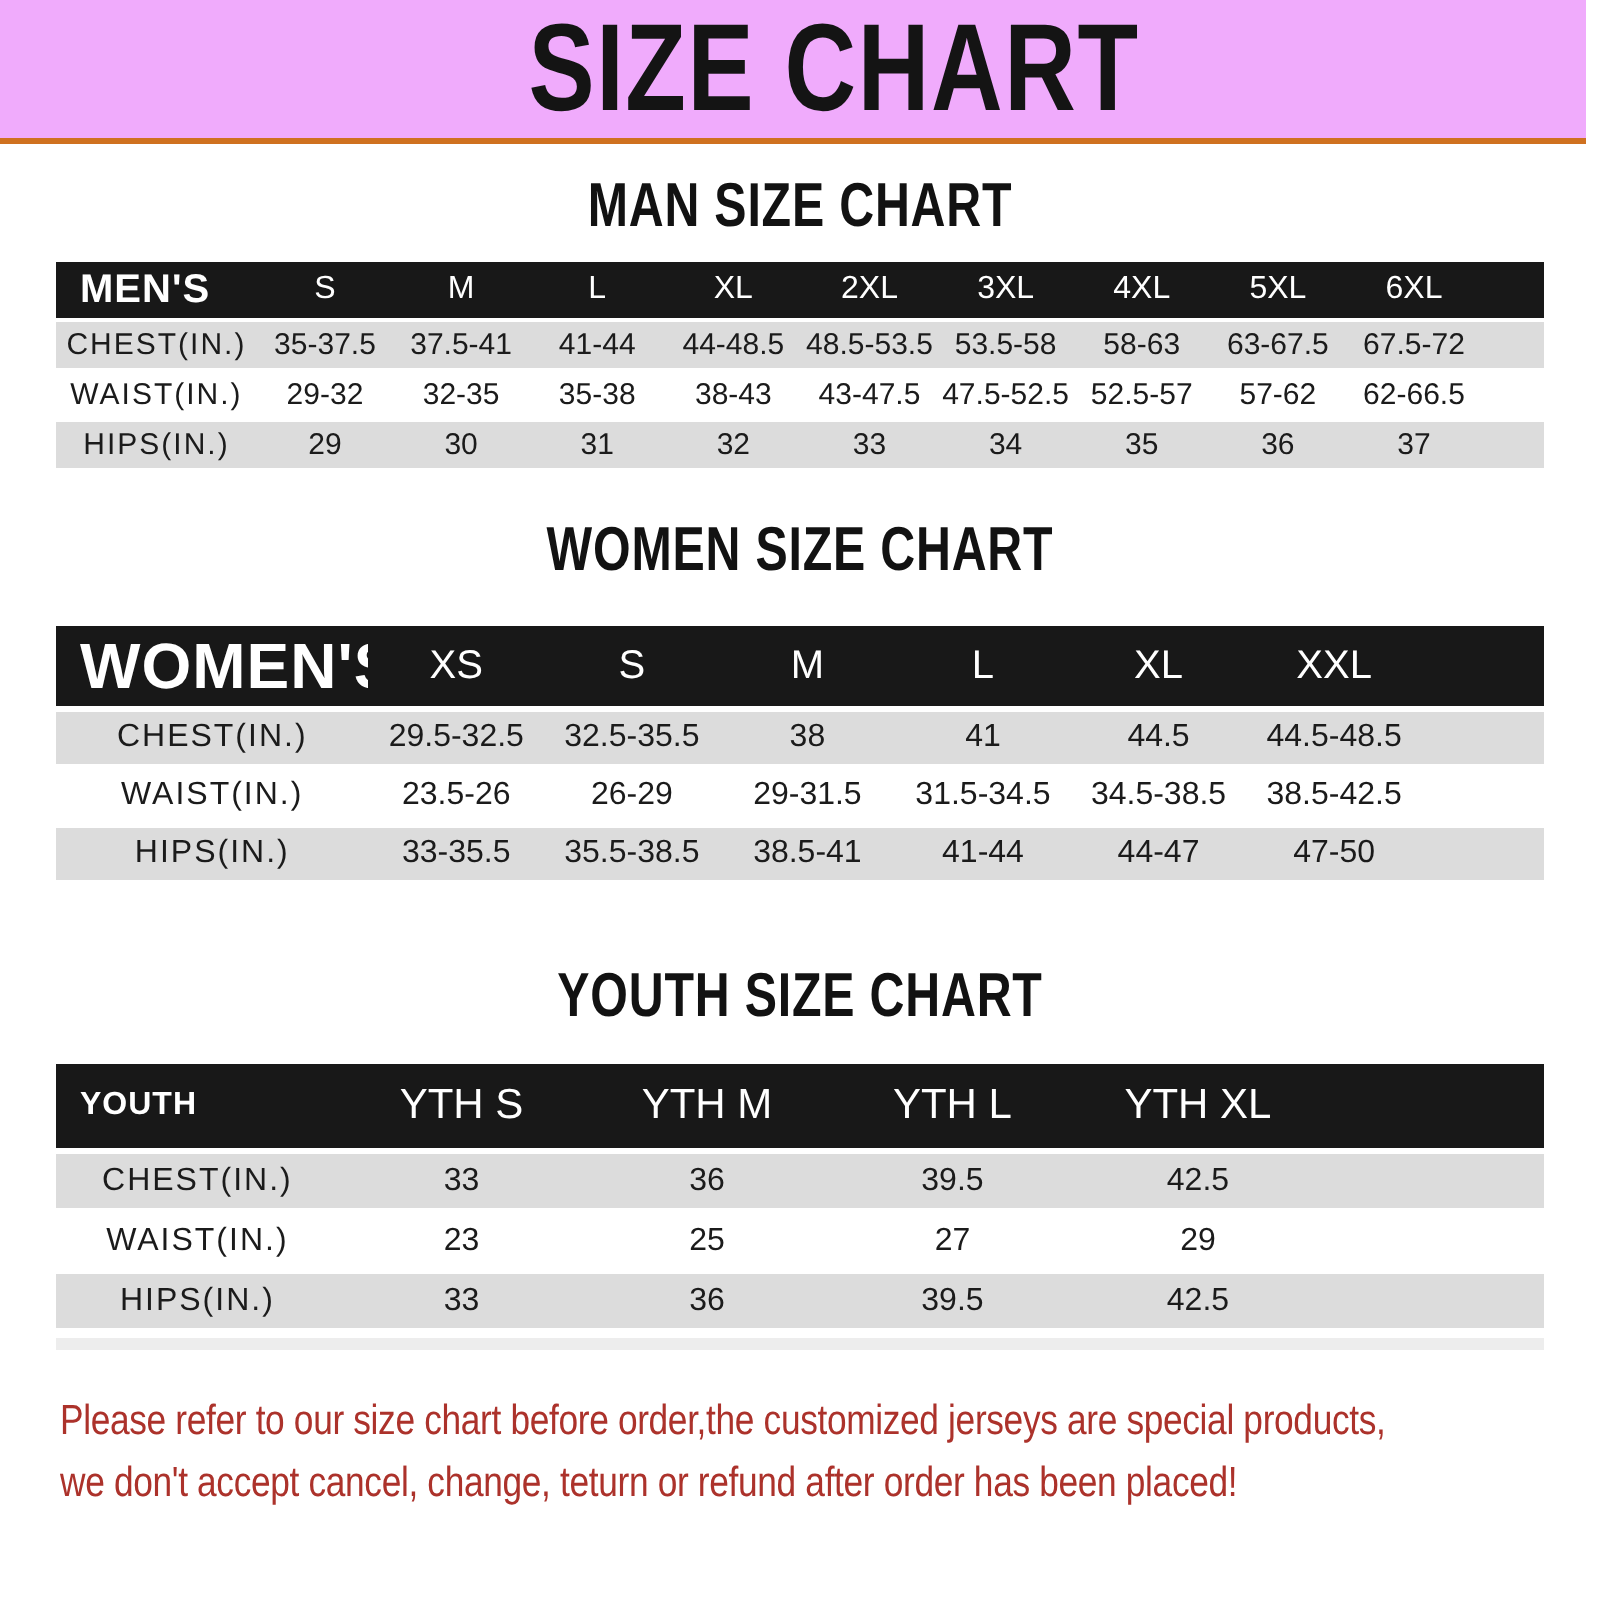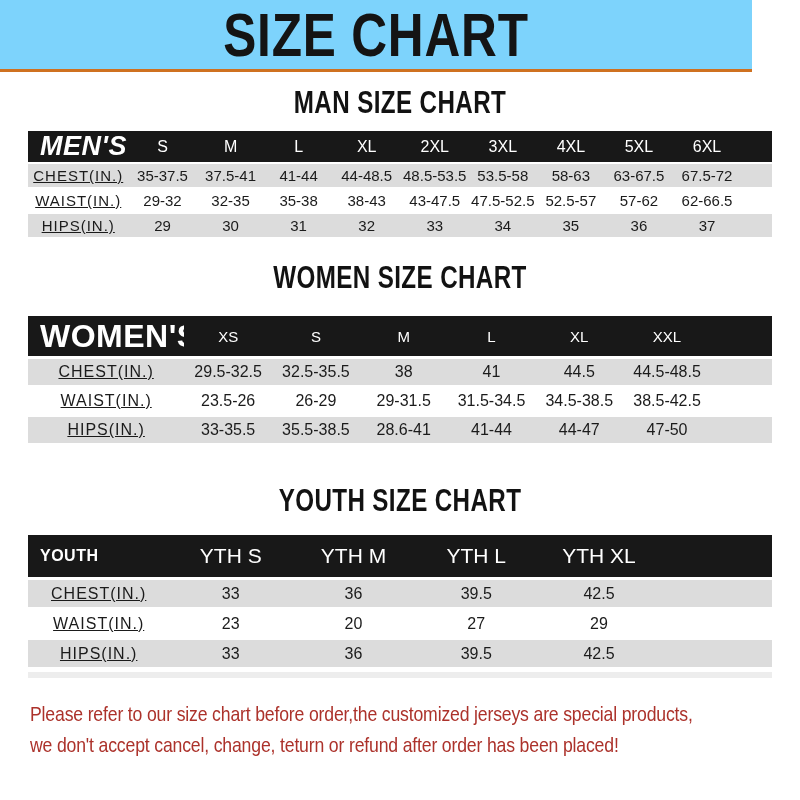--- a/index.html
+++ b/index.html
@@ -13,25 +13,26 @@
     width: 800px;
     height: 800px;
     background: #ffffff;
     overflow: hidden;
   }
 
   
   .banner {
     width: 752px;
     height: 69px;
-    background: #7dd3fc;
+    background: #f0abfc;
     border-bottom: 3px solid #cf7120;
     display: flex;
     align-items: center;
     justify-content: center;
+    padding-left: 41px;
   }
   .banner-text {
     font-size: 62px;
     font-weight: bold;
     color: #141414;
     line-height: 1;
     letter-spacing: 1px;
     transform: scaleX(0.80);
     white-space: nowrap;
   }
@@ -80,36 +81,36 @@
   .size-table tbody th, .size-table tbody td {
     background: #ffffff;
     color: #1b1b1b;
     font-weight: normal;
     text-align: center;
   }
   .size-table tbody tr:nth-child(odd) th,
   .size-table tbody tr:nth-child(odd) td {
     background: #DCDCDC;
   }
-  .size-table tbody th.r-label { letter-spacing: 1px; text-decoration: underline; }
+  .size-table tbody th.r-label { letter-spacing: 1px; }
 
   
   .t-men { border-spacing: 0 2px; }
   .t-men col.c-label { width: 13.5%; }
   .t-men col.c-size  { width: 9.15%; }
   .t-men col.c-fill  { width: 4.15%; }
   .t-men thead th { height: 28px; font-size: 16px; }
-  .t-men thead th.h-label { font-size: 27px; font-style: italic; }
+  .t-men thead th.h-label { font-size: 20px; }
   .t-men tbody th, .t-men tbody td { height: 23px; font-size: 15px; }
 
   
   .t-women col.c-label { width: 21%; }
   .t-women col.c-size  { width: 11.8%; }
   .t-women col.c-fill  { width: 8.2%; }
-  .t-women thead th { height: 40px; font-size: 15px; text-align: center; }
+  .t-women thead th { height: 40px; font-size: 20px; text-align: center; }
   .t-women thead th.h-label { font-size: 32px; margin-left: 16px; }
   .t-women tbody th, .t-women tbody td { height: 26px; font-size: 16px; }
 
   
   .t-youth col.c-label { width: 19%; }
   .t-youth col.c-size  { width: 16.5%; }
   .t-youth col.c-fill  { width: 15%; }
   .t-youth thead th { height: 42px; font-size: 21px; }
   .t-youth thead th.h-label { font-size: 16px; }
   .t-youth tbody th, .t-youth tbody td { height: 27px; font-size: 16px; }
@@ -262,21 +263,21 @@
             <td class="r-value">29-31.5</td>
             <td class="r-value">31.5-34.5</td>
             <td class="r-value">34.5-38.5</td>
             <td class="r-value">38.5-42.5</td>
             <td class="r-fill"></td>
           </tr>
           <tr>
             <th class="r-label">HIPS(IN.)</th>
             <td class="r-value">33-35.5</td>
             <td class="r-value">35.5-38.5</td>
-            <td class="r-value">28.6-41</td>
+            <td class="r-value">38.5-41</td>
             <td class="r-value">41-44</td>
             <td class="r-value">44-47</td>
             <td class="r-value">47-50</td>
             <td class="r-fill"></td>
           </tr>
         </tbody>
       </table>
   </section>
 
   <section class="sec-youth">
@@ -305,21 +306,21 @@
             <th class="r-label">CHEST(IN.)</th>
             <td class="r-value">33</td>
             <td class="r-value">36</td>
             <td class="r-value">39.5</td>
             <td class="r-value">42.5</td>
             <td class="r-fill"></td>
           </tr>
           <tr>
             <th class="r-label">WAIST(IN.)</th>
             <td class="r-value">23</td>
-            <td class="r-value">20</td>
+            <td class="r-value">25</td>
             <td class="r-value">27</td>
             <td class="r-value">29</td>
             <td class="r-fill"></td>
           </tr>
           <tr>
             <th class="r-label">HIPS(IN.)</th>
             <td class="r-value">33</td>
             <td class="r-value">36</td>
             <td class="r-value">39.5</td>
             <td class="r-value">42.5</td>

